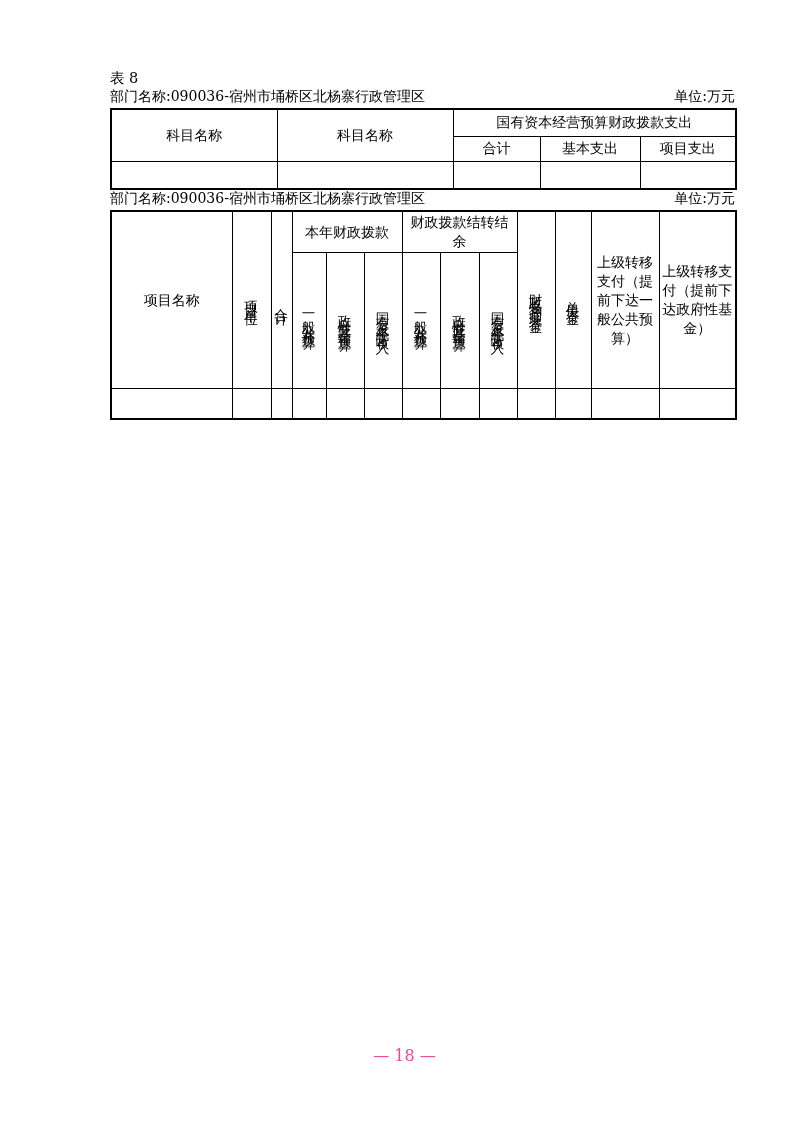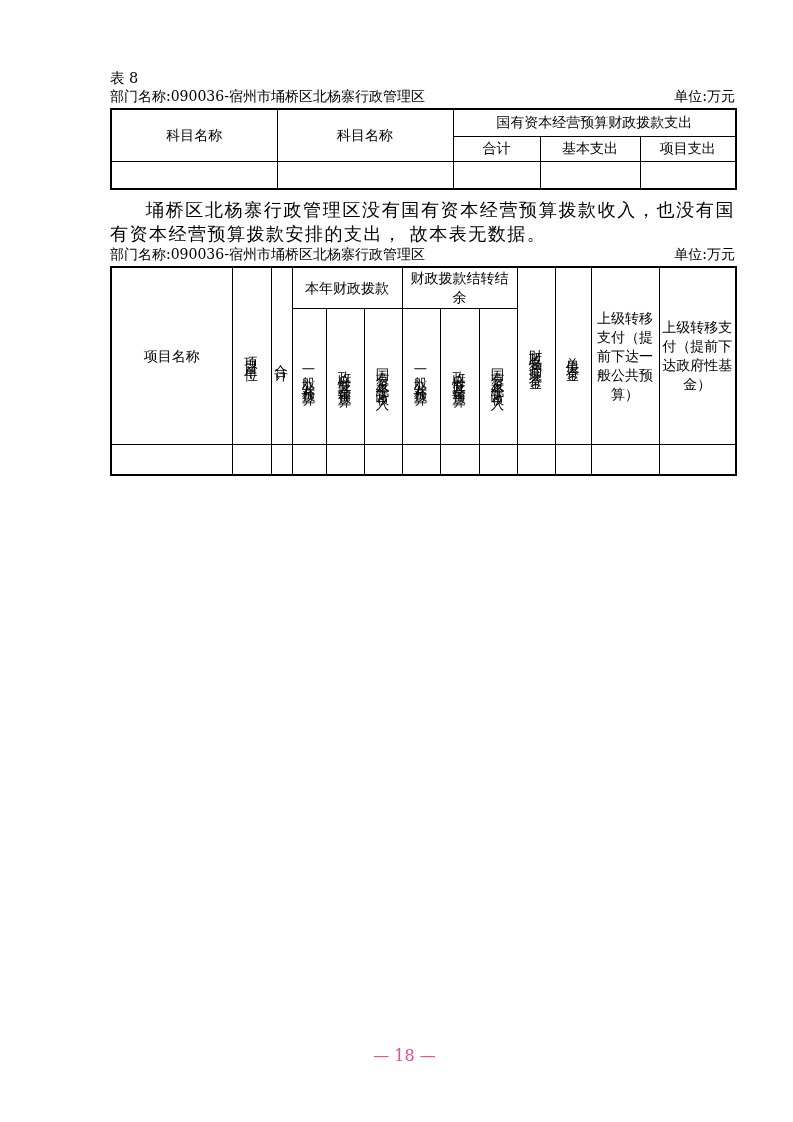--- a/index.html
+++ b/index.html
@@ -131,21 +131,20 @@
       <tr class="row-data">
         <td></td>
         <td></td>
         <td></td>
         <td></td>
         <td></td>
       </tr>
     </tbody>
       </table>
 
-    <p class="note">埇桥区北杨寨行政管理区没有国有资本经营预算拨款收入，也没有国有资本经营预算拨款安排的支出， 故本表无数据。</p>
 
     <div class="meta">
       <span>部门名称:090036-宿州市埇桥区北杨寨行政管理区</span>
       <span>单位:万元</span>
     </div>
 
     <table class="budget t9">
       <colgroup>
         <col style="width:121px">
           <col style="width:39px">

